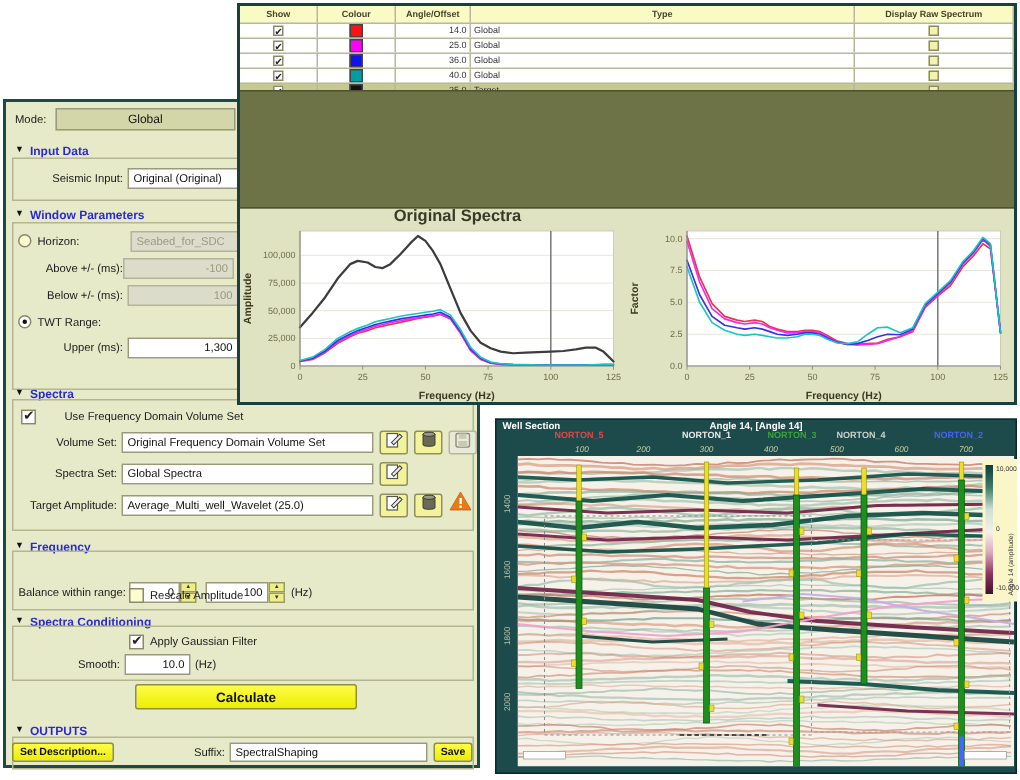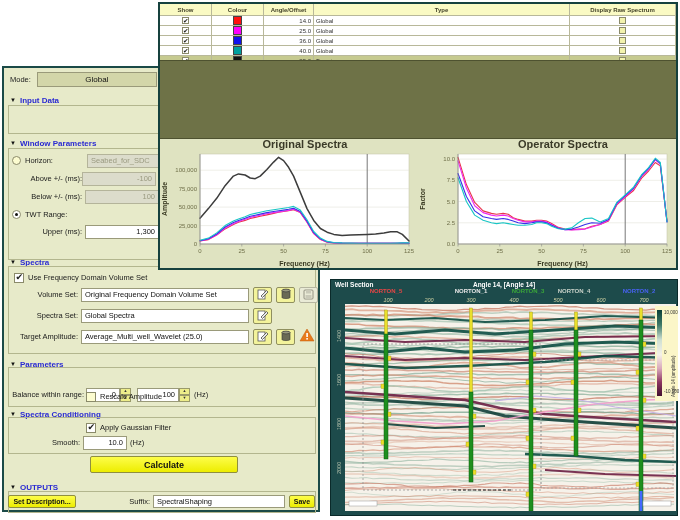--- a/index.html
+++ b/index.html
@@ -74,20 +74,26 @@
       <div class="mode-dd" style="width:120px;margin-left:6px">
           <span>Global</span>
         </div>
     </div>
 
     <div class="sec-h" style="top:27px">
         <span class="tri">▼</span>
         <span>Input Data</span>
       </div>
     <div class="gbox" style="top:37px;height:27px"></div>
+    <div class="rrow" style="top:43px">
+      <span class="lbl rl" style="width:74px">Seismic Input:</span>
+      <div class="field" style="width:74px;margin-left:3px">
+          <span>Original (Original)</span>
+        </div>
+    </div>
 
     <div class="sec-h" style="top:70px">
         <span class="tri">▼</span>
         <span>Window Parameters</span>
       </div>
     <div class="gbox" style="top:80px;height:110px"></div>
     <div class="rrow" style="top:85px">
       <span class="radio" style="margin-left:4px"></span>
       <span class="lbl" style="margin-left:4px;width:62px">Horizon:</span>
       <div class="field disabled" style="width:74px">
@@ -117,21 +123,21 @@
         </div>
     </div>
 
     <div class="sec-h" style="top:189px">
         <span class="tri">▼</span>
         <span>Spectra</span>
       </div>
     <div class="gbox" style="top:198px;height:86px"></div>
     <div class="rrow" style="top:202px">
       <span class="cb checked" style="margin-left:6px"></span>
-      <span class="lbl" style="margin-left:4px">Use Frequency Domain Volume Set</span>
+      <span class="lbl" style="margin-left:19px">Use Frequency Domain Volume Set</span>
     </div>
     <div class="rrow" style="top:240px">
       <span class="lbl rl" style="width:70px">Spectra Set:</span>
       <div class="field" style="width:168px;margin-left:3px">
           <span>Global Spectra</span>
         </div>
       <div class="icon-btn" style="margin-left:4px">
           <span><svg width="12" height="12" viewBox="0 0 12 12">
               <rect x="1" y="2" width="7" height="9" fill="#fff" stroke="#555" stroke-width="0.8"></rect>
               <path d="M4 8 L9.5 2.5 L11 4 L5.5 9.5 Z" fill="#e8e8e8" stroke="#333" stroke-width="0.7"></path>
@@ -182,21 +188,21 @@
         </div>
       <span style="margin-left:4px"><svg width="16" height="14" viewBox="0 0 16 14">
             <path d="M8 1 L15 13 H1 Z" fill="#e87a1a" stroke="#c05a08" stroke-width="0.5"></path>
             <rect x="7.3" y="5" width="1.6" height="4" fill="#fff"></rect>
             <rect x="7.3" y="10" width="1.6" height="1.6" fill="#fff"></rect>
           </svg></span>
     </div>
 
     <div class="sec-h" style="top:291px">
         <span class="tri">▼</span>
-        <span>Parameters</span>
+        <span>Frequency</span>
       </div>
     <div class="gbox" style="top:299px;height:38px"></div>
     <div class="rrow" style="top:319px">
       <span class="lbl rl" style="width:76px">Balance within range:</span>
       <div class="field num" style="width:34px;margin-left:2px">
           <span>0</span>
         </div>
       <div class="spin">
           <div>▲</div>
           <div>▼</div>
@@ -358,21 +364,20 @@
             <polyline points="40.0,89.7 48.4,87.8 56.7,83.0 65.1,76.0 73.4,71.6 78.5,69.4 85.1,67.2 90.2,65.3 95.2,64.2 100.2,63.1 106.9,61.6 113.6,60.5 118.6,59.8 123.6,59.1 128.6,58.3 133.6,57.2 140.3,60.5 147.0,70.1 153.7,81.6 160.4,87.8 167.1,90.8 173.8,91.7 182.1,92.1 190.5,92.3 198.8,92.3 207.2,92.3 215.6,92.3 223.9,92.3 230.6,92.3 237.3,92.3 242.3,92.1 249.0,92.1" fill="none" stroke="#3a30e8" stroke-width="1.1" stroke-linejoin="round" stroke-linecap="round"></polyline>
             <polyline points="40.0,89.3 48.4,87.1 56.7,81.9 65.1,74.6 73.4,70.1 78.5,67.9 85.1,65.7 90.2,63.5 95.2,62.4 100.2,61.3 106.9,59.8 113.6,58.7 118.6,58.0 123.6,57.2 128.6,56.5 133.6,55.4 140.3,59.1 147.0,68.7 153.7,80.5 160.4,87.1 167.1,90.4 173.8,91.5 182.1,91.9 190.5,92.1 198.8,92.3 207.2,92.3 215.6,92.3 223.9,92.3 230.6,92.3 237.3,92.1 242.3,91.9 249.0,91.9" fill="none" stroke="#18c5c5" stroke-width="1.1" stroke-linejoin="round" stroke-linecap="round"></polyline>
             <polyline points="40.0,67.2 48.4,57.6 56.7,47.3 65.1,34.7 73.4,25.1 78.5,22.9 85.1,24.0 90.2,27.0 95.2,27.7 100.2,25.1 106.9,18.5 113.6,11.1 118.6,6.3 123.6,9.6 128.6,16.3 133.6,25.1 140.3,41.4 147.0,57.6 153.7,69.4 160.4,77.5 167.1,81.2 173.8,83.4 182.1,84.5 190.5,84.1 198.8,83.8 207.2,83.4 215.6,83.0 223.9,81.9 230.6,80.8 237.3,80.8 242.3,83.4 249.0,90.0" fill="none" stroke="#3c3c3c" stroke-width="1.5" stroke-linejoin="round" stroke-linecap="round"></polyline>
             <line x1="40" y1="3" x2="40" y2="93" stroke="#888" stroke-width="0.8"></line>
             <line x1="40" y1="93" x2="249" y2="93" stroke="#888" stroke-width="0.8"></line>
             <text x="144.5" y="115" class="axlab" text-anchor="middle">Frequency (Hz)</text>
             <text transform="translate(7,48) rotate(-90)" class="axlab" text-anchor="middle">Amplitude</text>
           </svg>
       </div>
       <div class="chart-panel">
-        <div class="chart-title">Operator Spectra</div>
         <svg class="chart" id="chart1" width="258" height="117">
             <rect x="40" y="3" width="209" height="90" fill="#ffffff" stroke="#c9c9b0" stroke-width="0.6"></rect>
             <line x1="40" y1="93.0" x2="249" y2="93.0" stroke="#ddddd0" stroke-width="0.5"></line>
             <text x="37" y="95" class="tick" text-anchor="end">0.0</text>
             <line x1="40" y1="71.8" x2="249" y2="71.8" stroke="#ddddd0" stroke-width="0.5"></line>
             <text x="37" y="73.8" class="tick" text-anchor="end">2.5</text>
             <line x1="40" y1="50.5" x2="249" y2="50.5" stroke="#ddddd0" stroke-width="0.5"></line>
             <text x="37" y="52.5" class="tick" text-anchor="end">5.0</text>
             <line x1="40" y1="29.3" x2="249" y2="29.3" stroke="#ddddd0" stroke-width="0.5"></line>
             <text x="37" y="31.3" class="tick" text-anchor="end">7.5</text>

